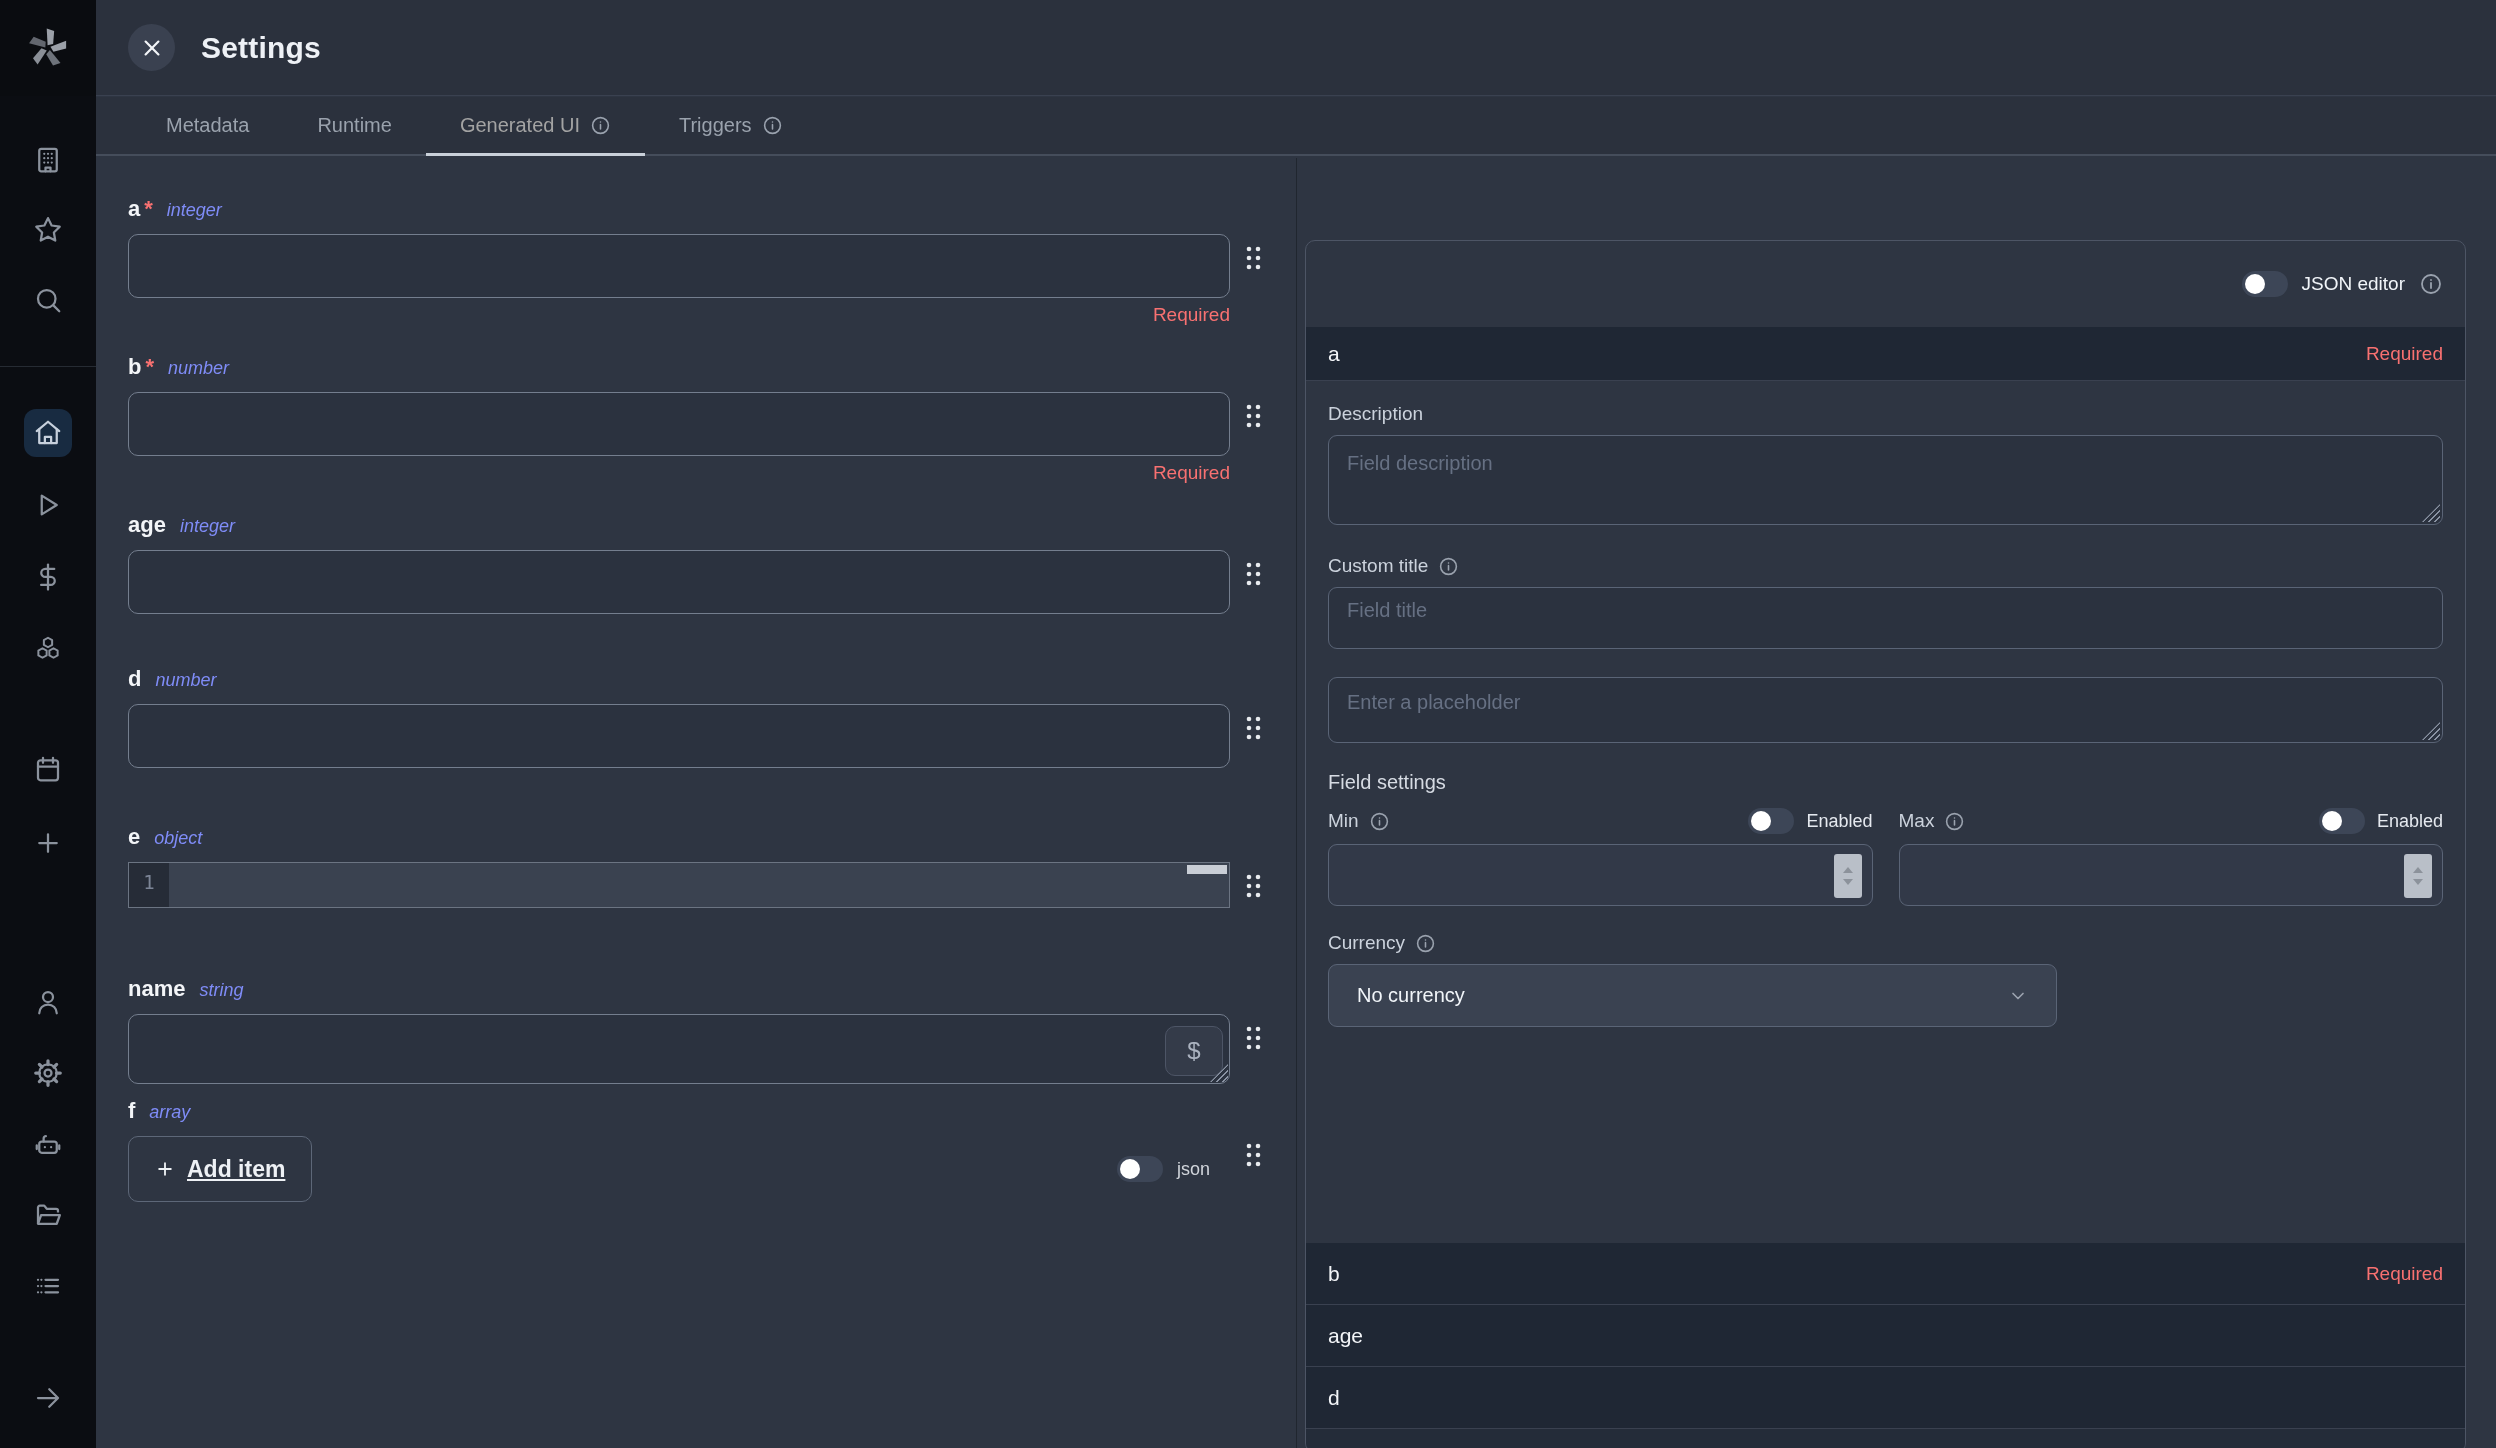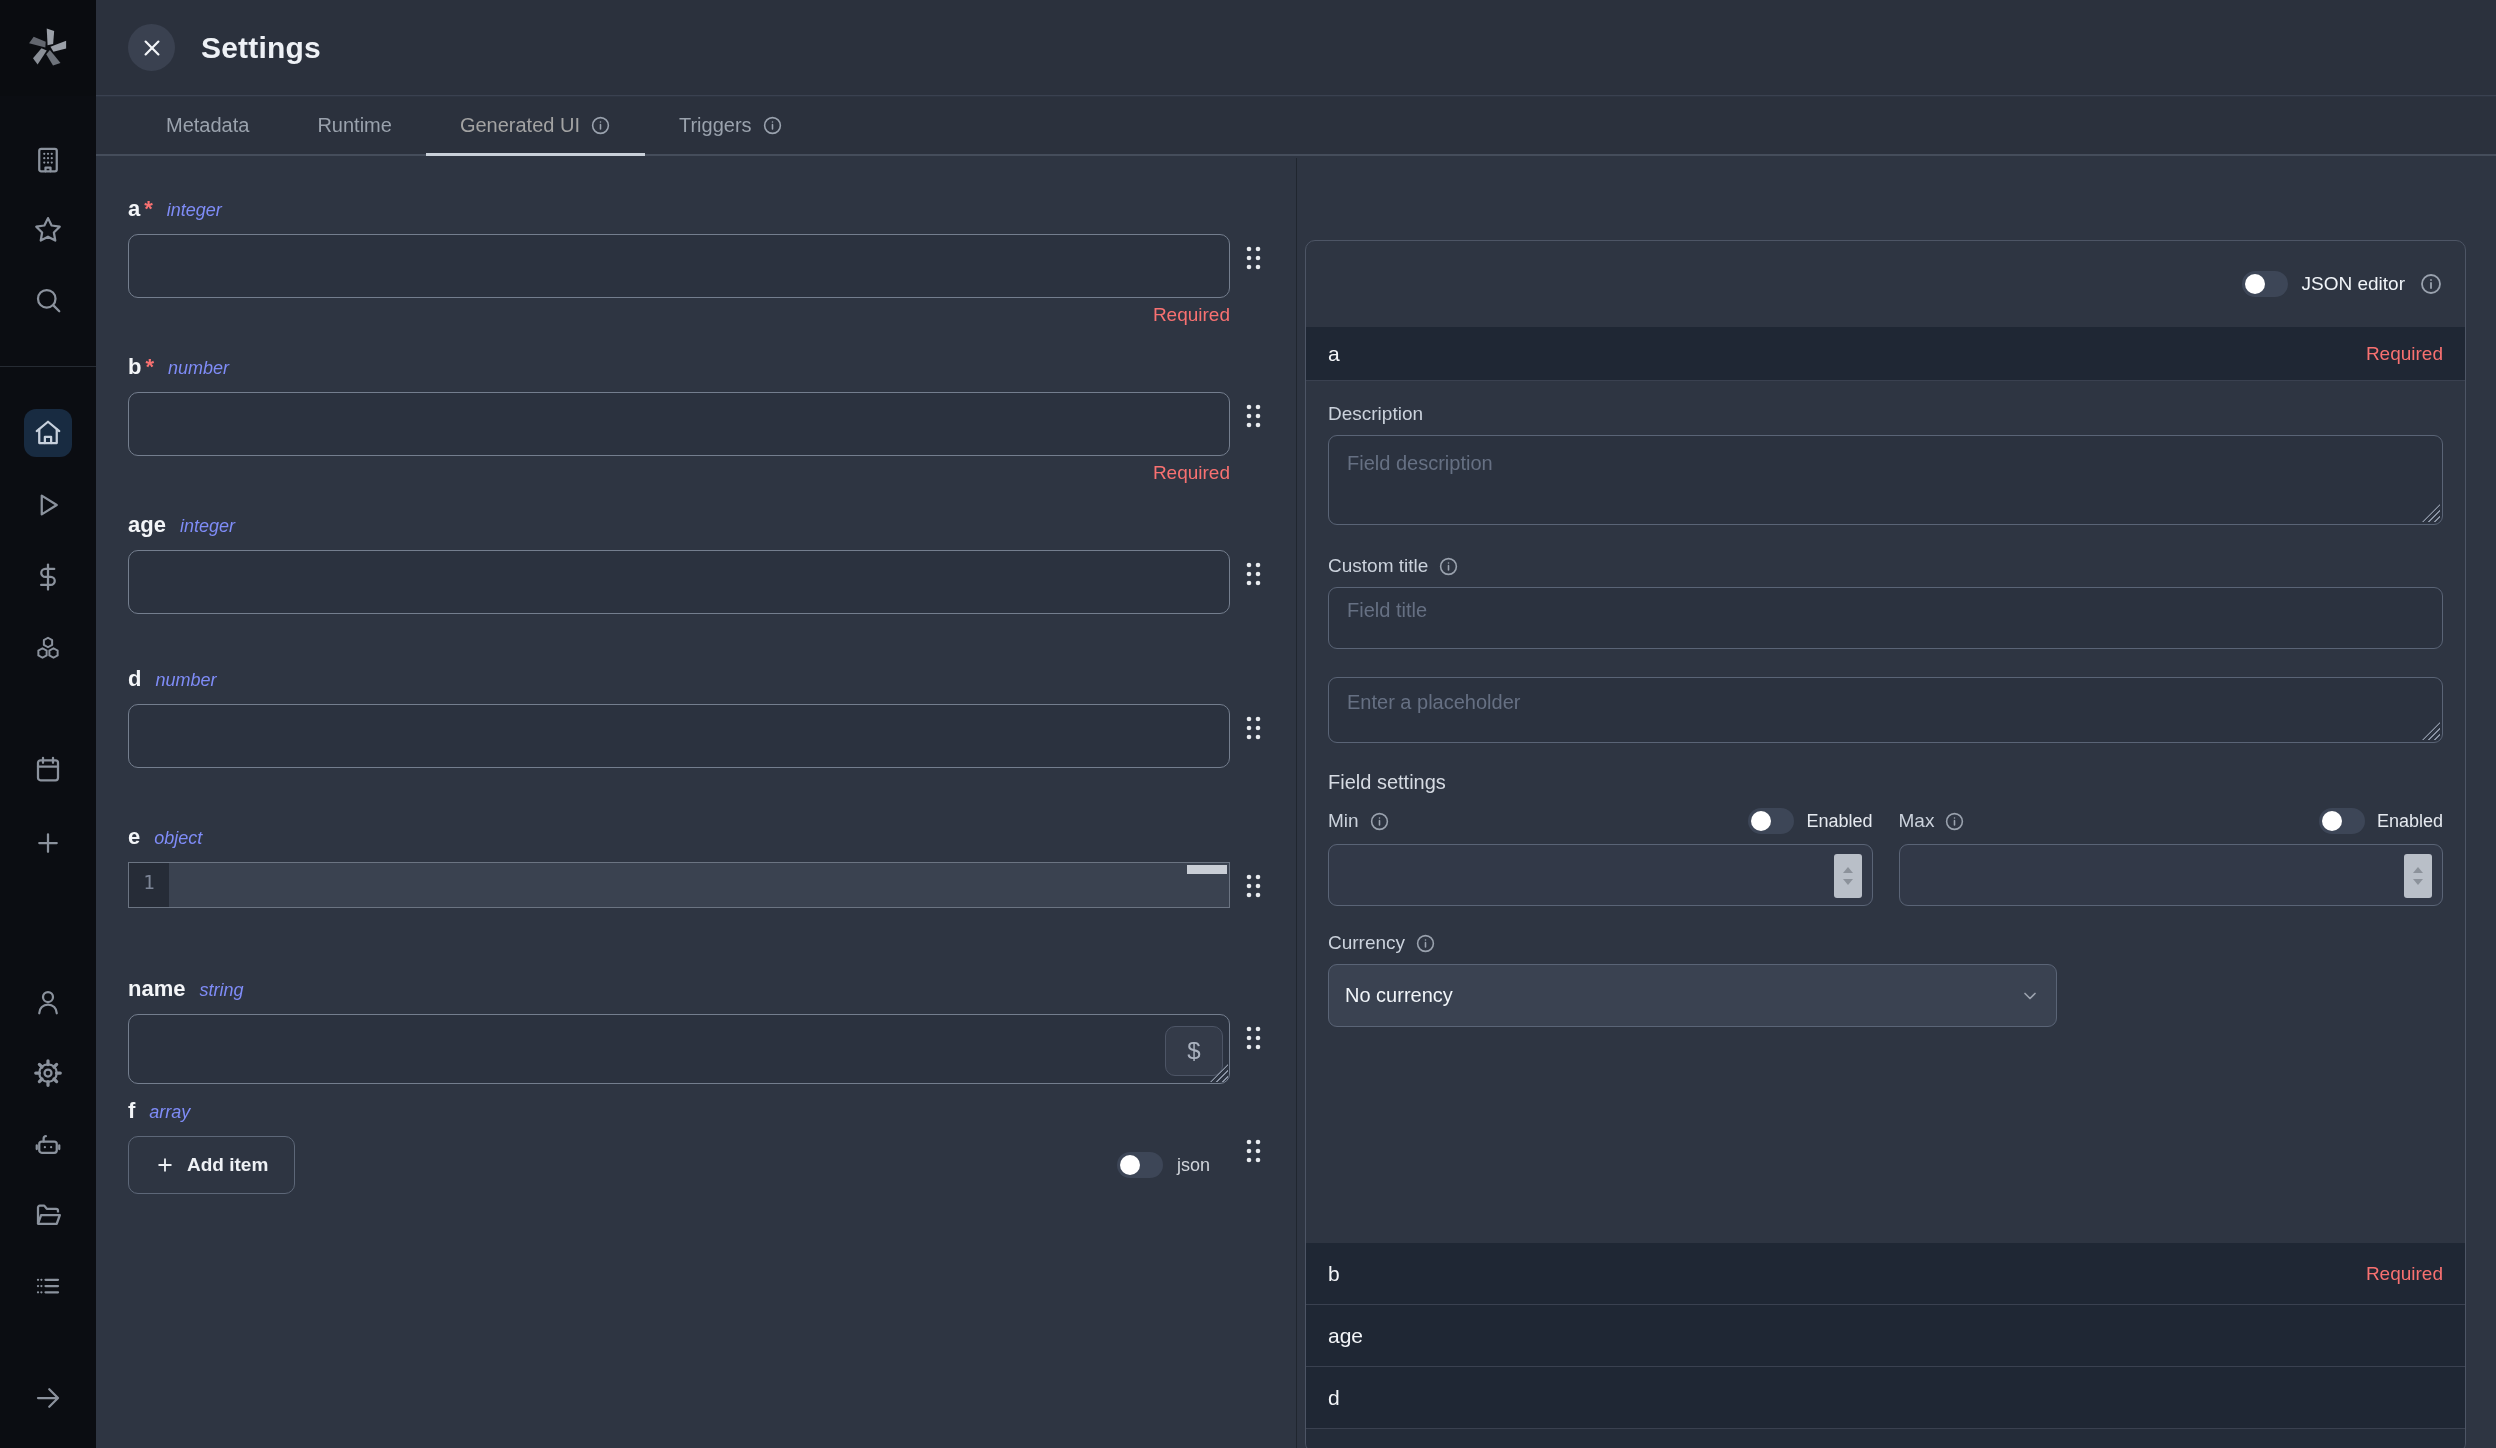--- a/index.html
+++ b/index.html
@@ -63,21 +63,21 @@
   .dollar-btn { position:absolute; right:7px; top:12px; width:58px; height:50px; border-radius:10px;
     background:#343b49; border:1px solid #4d5566; color:#aab2bf; font-size:24px;
     display:flex; align-items:center; justify-content:center; cursor:pointer; }
   .grip { position:absolute; right:2px; bottom:2px; width:18px; height:18px;
     background:repeating-linear-gradient(135deg, transparent 0 3px, #8a93a3 3px 4.5px);
     clip-path:polygon(100% 0, 100% 100%, 0 100%); cursor:nwse-resize; }
 
   
   .array-row { display:flex; align-items:center; }
   .add-btn { display:flex; align-items:center; gap:12px; border:1px solid #5d6778; background:transparent;
-    color:#eef1f5; font-size:19px; font-weight:700; border-radius:10px; padding:0 26px; height:58px; cursor:pointer; }
+    color:#eef1f5; font-size:23px; font-weight:700; border-radius:10px; padding:0 26px; height:66px; cursor:pointer;text-decoration:underline; }
   .add-btn svg { width:20px; height:20px; }
   .json-right { margin-left:auto; display:flex; align-items:center; gap:14px; margin-right:20px; }
   .json-lbl { font-size:18px; color:#d1d5db; }
 
   
   .toggle { width:46px; height:26px; border-radius:13px; background:#3d4657; position:relative; flex:none; cursor:pointer; }
   .toggle::after { content:""; position:absolute; left:3px; top:3px; width:20px; height:20px; border-radius:50%;
     background:#ffffff; }
 
   
@@ -106,21 +106,21 @@
   .mm-head .p-label { margin-bottom:0; }
   .mm-right { margin-left:auto; display:flex; align-items:center; gap:12px; }
   .mm-right .lbl { font-size:18px; color:#e5e9ef; }
   .num-input { position:relative; height:62px; background:#323948; border:1px solid #5a6476; border-radius:9px; }
   .spinner { position:absolute; right:10px; top:9px; width:28px; height:44px; background:#b9bfc8; border-radius:3px;
     display:flex; flex-direction:column; align-items:center; justify-content:center; gap:6px; cursor:pointer; }
   .spin-up { width:0; height:0; border-left:5px solid transparent; border-right:5px solid transparent; border-bottom:6px solid #8c929b; }
   .spin-dn { width:0; height:0; border-left:5px solid transparent; border-right:5px solid transparent; border-top:6px solid #8c929b; }
   .cur-grid { display:grid; grid-template-columns:1fr 360px; column-gap:26px; }
   .selectbox { height:63px; background:#3a4251; border:1px solid #5a6476; border-radius:9px;
-    display:flex; align-items:center; padding:0 16px; font-size:20px; color:#f1f5f9; cursor:pointer; }
+    display:flex; align-items:center; padding:0 28px; font-size:20px; color:#f1f5f9; cursor:pointer; }
   .selectbox .chev { margin-left:auto; color:#9ca3af; width:20px; height:20px; }
 
   .dots6 { display:block; }
 </style>
 </head>
 <body>
 
 <div class="sidebar">
   <div class="logo-box">
     <svg width="58" height="58" viewBox="-48 -48 96 96">

